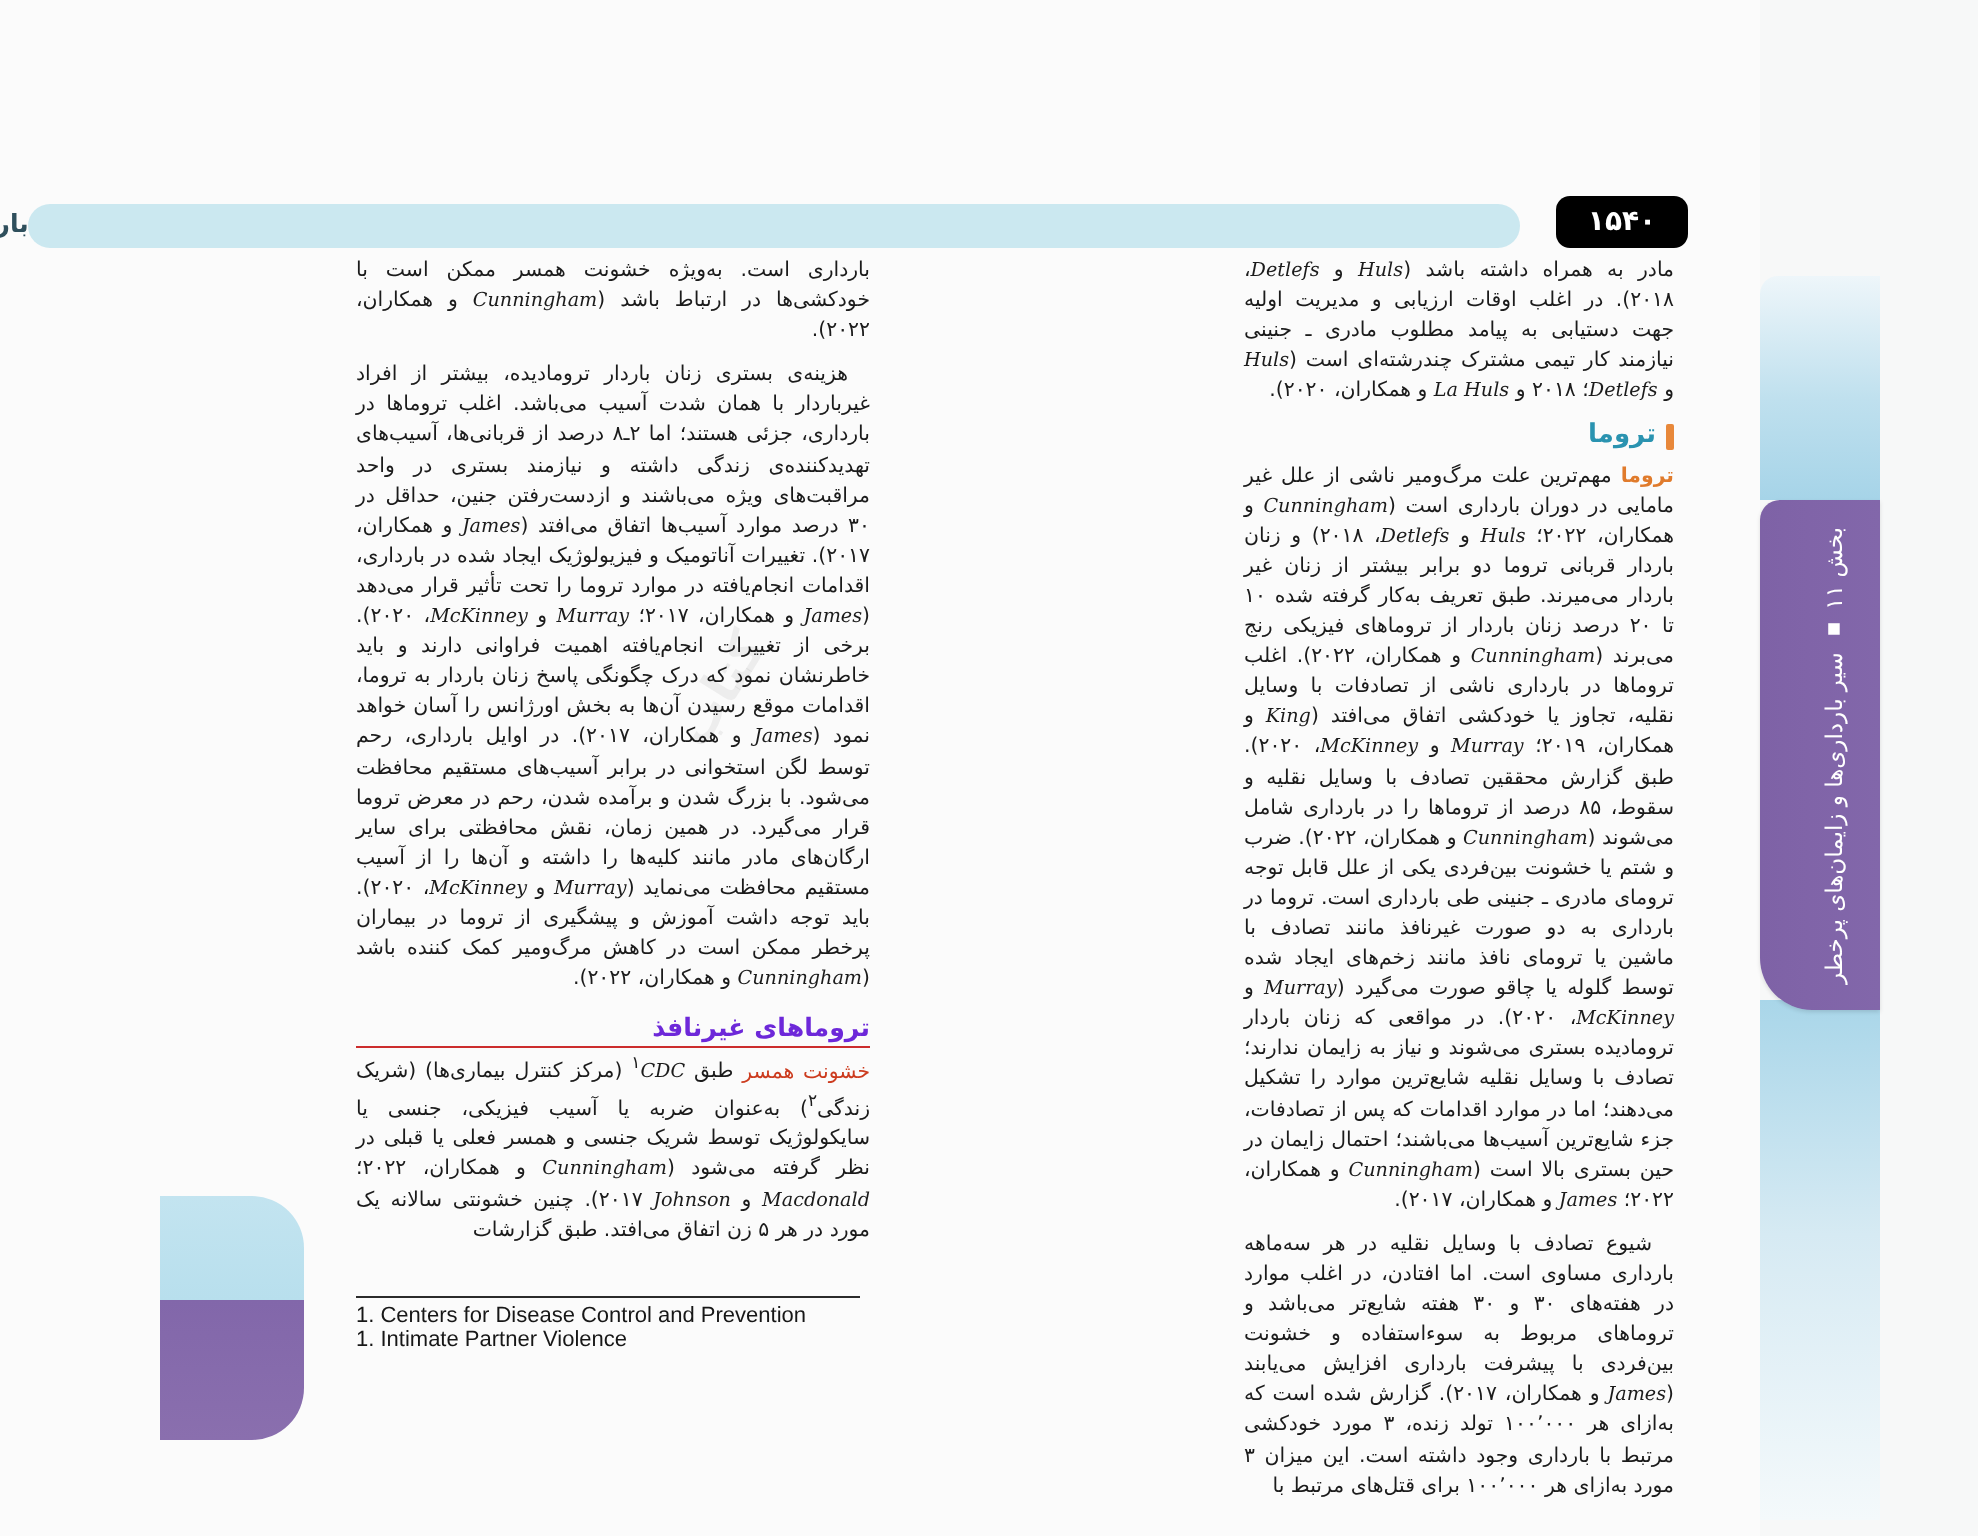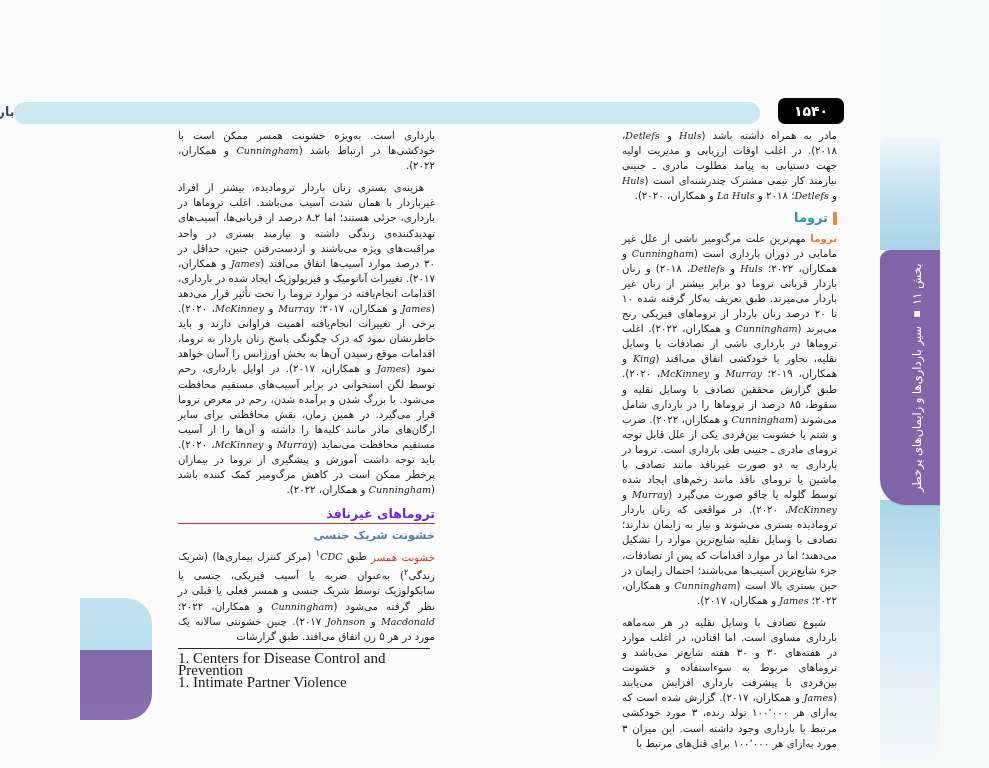--- a/index.html
+++ b/index.html
@@ -228,22 +228,22 @@
     direction: ltr;
     text-align: left;
   }
   .footnote-rule {
     width: 252px;
     height: 1px;
     background: #2b2b2b;
     margin-bottom: 3px;
   }
   .footnote-item {
-    font-family: Liberation Serif, serif;
-    font-size: 15px;
+    font-family: Liberation Sans, sans-serif;
+    font-size: 11px;
     line-height: 12px;
     color: #171717;
   }
 
   
   .deco-block {
     position: absolute;
     left: 80px;
     top: 598px;
     width: 72px;
@@ -314,21 +314,20 @@
           <p>شیوع تصادف با وسایل نقلیه در هر سه‌ماهه بارداری مساوی است. اما افتادن، در اغلب موارد در هفته‌های ۳۰ و ۳۰ هفته شایع‌تر می‌باشد و تروماهای مربوط به سوءاستفاده و خشونت بین‌فردی با پیشرفت بارداری افزایش می‌یابند (<span class="ltr">James</span> و همکاران، ۲۰۱۷). گزارش شده است که به‌ازای هر ۱۰۰٬۰۰۰ تولد زنده، ۳ مورد خودکشی مرتبط با بارداری وجود داشته است. این میزان ۳ مورد به‌ازای هر ۱۰۰٬۰۰۰ برای قتل‌های مرتبط با</p>
         </div>
     </div>
 
     <div class="col col-left">
       <div id="lc-p1">
           <p class="noindent">بارداری است. به‌ویژه خشونت همسر ممکن است با خودکشی‌ها در ارتباط باشد (<span class="ltr">Cunningham</span> و همکاران، ۲۰۲۲).</p>
           <p>هزینه‌ی بستری زنان باردار ترومادیده، بیشتر از افراد غیرباردار با همان شدت آسیب می‌باشد. اغلب تروماها در بارداری، جزئی هستند؛ اما ۲ـ۸ درصد از قربانی‌ها، آسیب‌های تهدیدکننده‌ی زندگی داشته و نیازمند بستری در واحد مراقبت‌های ویژه می‌باشند و ازدست‌رفتن جنین، حداقل در ۳۰ درصد موارد آسیب‌ها اتفاق می‌افتد (<span class="ltr">James</span> و همکاران، ۲۰۱۷). تغییرات آناتومیک و فیزیولوژیک ایجاد شده در بارداری، اقدامات انجام‌یافته در موارد تروما را تحت تأثیر قرار می‌دهد (<span class="ltr">James</span> و همکاران، ۲۰۱۷؛ <span class="ltr">Murray</span> و <span class="ltr">McKinney</span>، ۲۰۲۰). برخی از تغییرات انجام‌یافته اهمیت فراوانی دارند و باید خاطرنشان نمود که درک چگونگی پاسخ زنان باردار به تروما، اقدامات موقع رسیدن آن‌ها به بخش اورژانس را آسان خواهد نمود (<span class="ltr">James</span> و همکاران، ۲۰۱۷). در اوایل بارداری، رحم توسط لگن استخوانی در برابر آسیب‌های مستقیم محافظت می‌شود. با بزرگ شدن و برآمده شدن، رحم در معرض تروما قرار می‌گیرد. در همین زمان، نقش محافظتی برای سایر ارگان‌های مادر مانند کلیه‌ها را داشته و آن‌ها را از آسیب مستقیم محافظت می‌نماید (<span class="ltr">Murray</span> و <span class="ltr">McKinney</span>، ۲۰۲۰). باید توجه داشت آموزش و پیشگیری از تروما در بیماران پرخطر ممکن است در کاهش مرگ‌ومیر کمک کننده باشد (<span class="ltr">Cunningham</span> و همکاران، ۲۰۲۲).</p>
         </div>
       <div class="h-red">تروماهای غیرنافذ</div>
-      <div class="h-blue">خشونت شریک جنسی</div>
       <div id="lc-p2">
           <p class="noindent"><span class="run-in-red">خشونت همسر</span> طبق <span class="ltr">CDC</span><sup>۱</sup> (مرکز کنترل بیماری‌ها) (شریک زندگی<sup>۲</sup>) به‌عنوان ضربه یا آسیب فیزیکی، جنسی یا سایکولوژیک توسط شریک جنسی و همسر فعلی یا قبلی در نظر گرفته می‌شود (<span class="ltr">Cunningham</span> و همکاران، ۲۰۲۲؛ <span class="ltr">Macdonald</span> و <span class="ltr">Johnson</span> ۲۰۱۷). چنین خشونتی سالانه یک مورد در هر ۵ زن اتفاق می‌افتد. طبق گزارشات</p>
         </div>
     </div>
   </div>
 
   <div class="footnotes">
     <div class="footnote-rule"></div>
     <div id="fn-list">
         <div class="footnote-item">1. Centers for Disease Control and Prevention</div>

